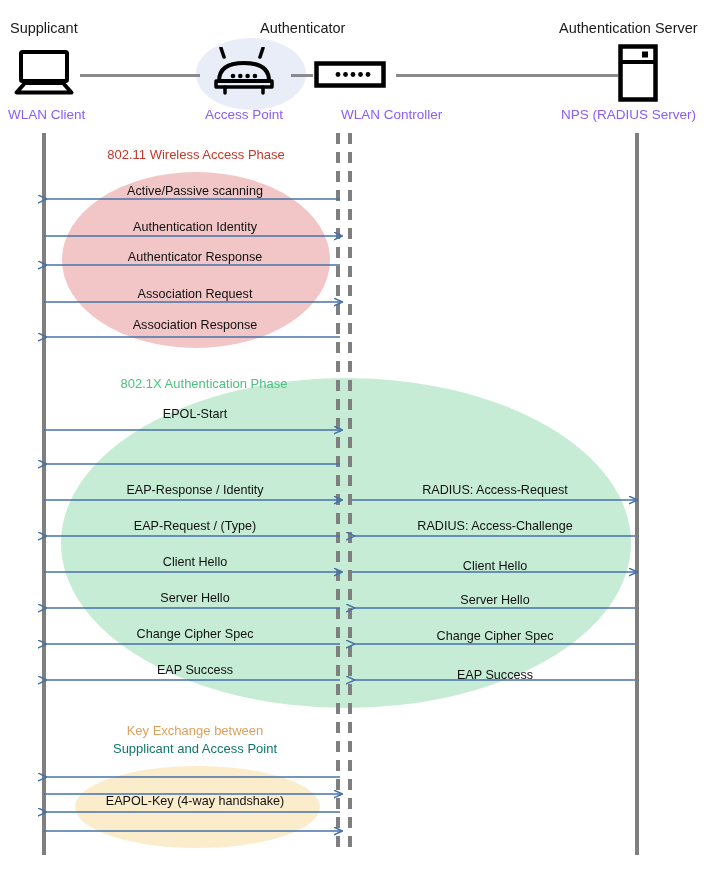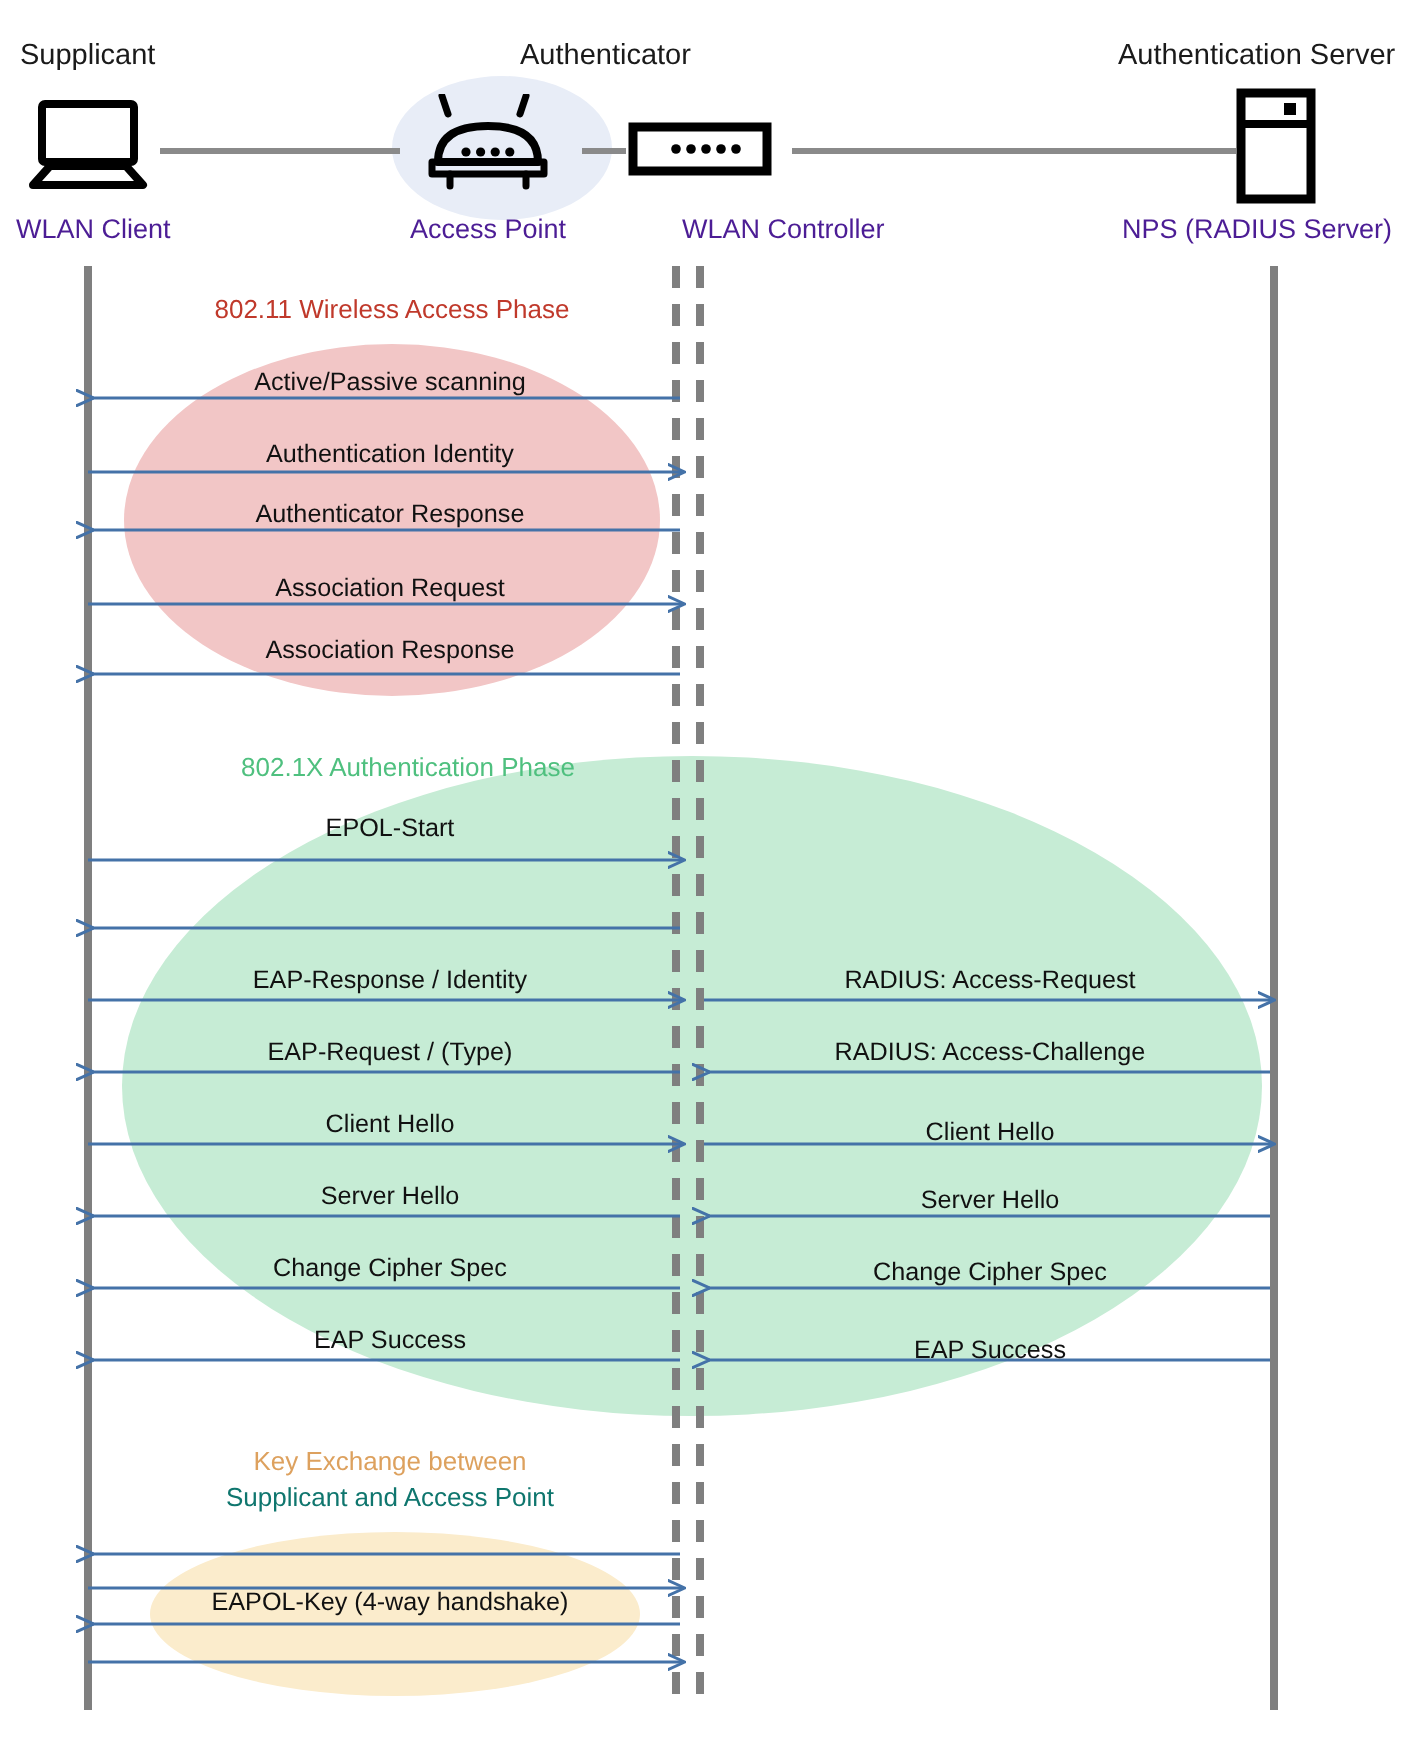--- a/index.html
+++ b/index.html
@@ -25,21 +25,21 @@
   .hdr-title{
     position:absolute;
     font-size:14.5px;
     color:#1a1a1a;
     white-space:nowrap;
     line-height:16px;
   }
   .hdr-sub{
     position:absolute;
     font-size:13.5px;
-    color:#4c1d95;
+    color:#8b5cf6;
     white-space:nowrap;
     line-height:16px;
   }
 
   
   .phase-title{
     position:absolute;
     font-size:13px;
     font-weight:normal;
     white-space:nowrap;

